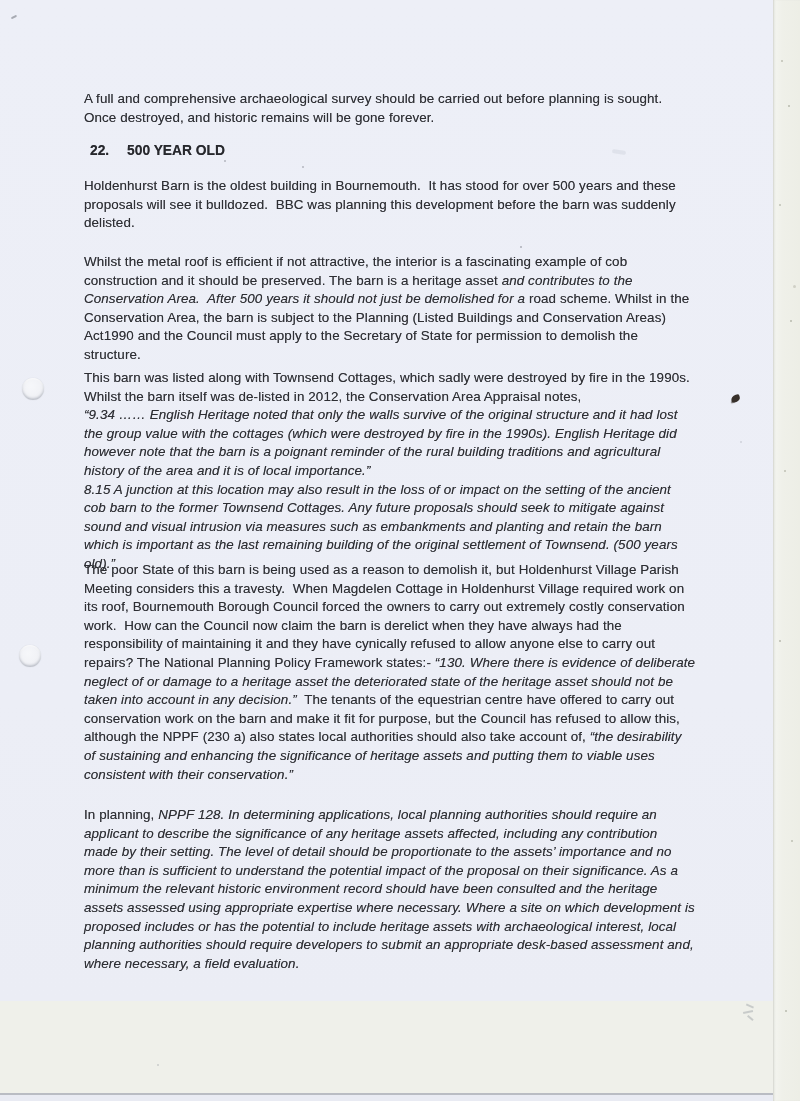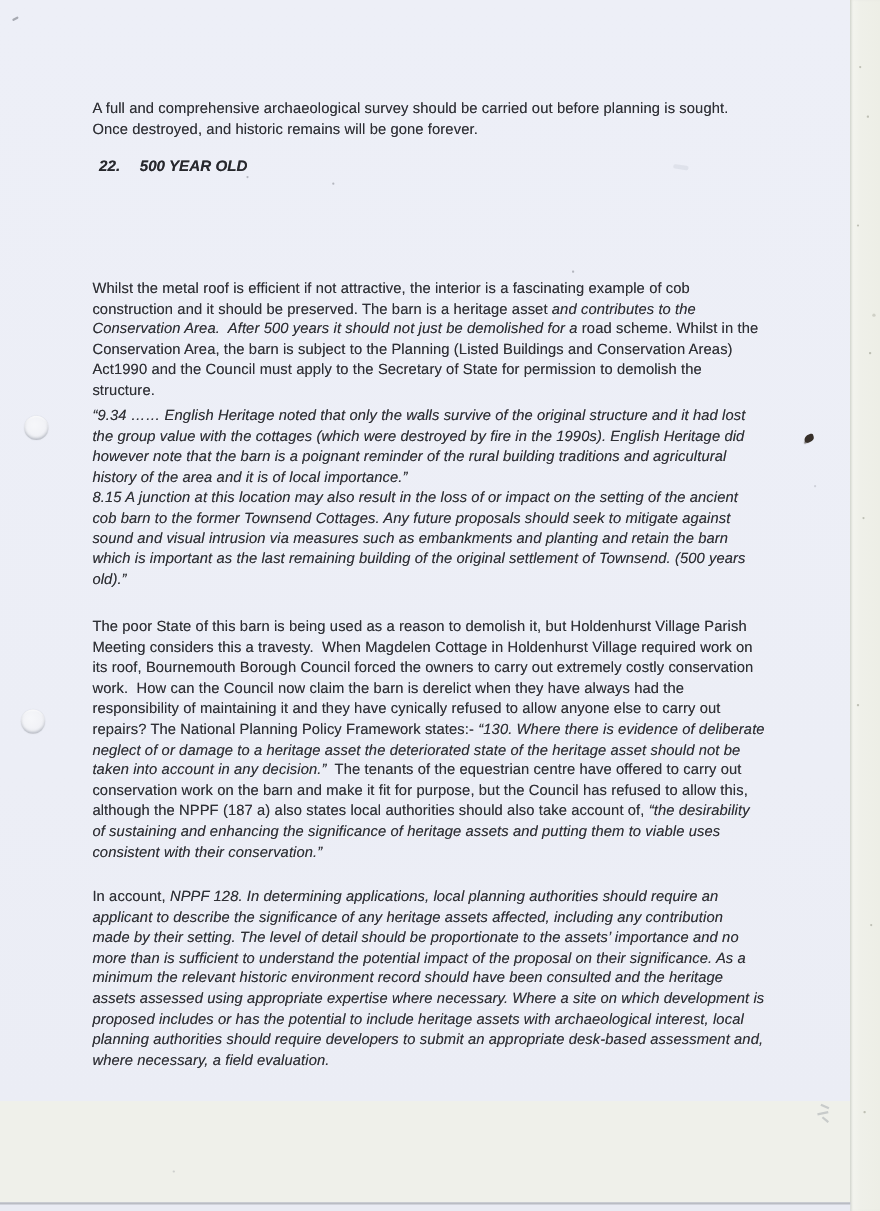--- a/index.html
+++ b/index.html
@@ -53,21 +53,20 @@
   .p4 { top: 369px; }
   .p5 { top: 561px; }
   .p6 { top: 806px; }
 
   .heading {
     position: absolute; left: 90px; top: 143px;
     font-weight: bold;
     font-size: 13.8px;
     color: #27282d;
     text-shadow: 0 0 0.5px rgba(39,40,45,0.6);
-    font-style: italic;
   }
   .heading .ttl { margin-left: 14px; }
 
   
   .punch {
     position: absolute;
     width: 22px; height: 22px;
     border-radius: 50%;
     background: radial-gradient(circle at 42% 38%, #f6f7fa 0%, #f1f2f6 55%, #e4e6ec 100%);
     box-shadow: inset 0 -1.5px 2.5px rgba(140,146,158,0.55),
@@ -123,52 +122,57 @@
   <div class="paper">
 
     <p class="para p1"><span>A full and comprehensive archaeological survey should be carried out before planning is sought.
 Once destroyed, and historic remains will be gone forever.</span></p>
 
     <div class="heading">
       <span class="num">22.</span>
       <span class="ttl">500 YEAR OLD</span>
     </div>
 
+    <p class="para p2"><span>Holdenhurst Barn is the oldest building in Bournemouth.  It has stood for over 500 years and these
+proposals will see it bulldozed.  BBC was planning this development before the barn was suddenly
+delisted.</span></p>
 
     <p class="para p3"><span>Whilst the metal roof is efficient if not attractive, the interior is a fascinating example of cob
 construction and it should be preserved. The barn is a heritage asset </span><span class="it">and contributes to the
 Conservation Area.  After 500 years it should not just be demolished for a </span><span>road scheme. Whilst in the
 Conservation Area, the barn is subject to the Planning (Listed Buildings and Conservation Areas)
 Act1990 and the Council must apply to the Secretary of State for permission to demolish the
 structure.</span></p>
 
-    <p class="para p4"><span class="it">“9.34 …… English Heritage noted that only the walls survive of the original structure and it had lost
+    <p class="para p4"><span>This barn was listed along with Townsend Cottages, which sadly were destroyed by fire in the 1990s.
+Whilst the barn itself was de-listed in 2012, the Conservation Area Appraisal notes,
+</span><span class="it">“9.34 …… English Heritage noted that only the walls survive of the original structure and it had lost
 the group value with the cottages (which were destroyed by fire in the 1990s). English Heritage did
 however note that the barn is a poignant reminder of the rural building traditions and agricultural
 history of the area and it is of local importance.”
 8.15 A junction at this location may also result in the loss of or impact on the setting of the ancient
 cob barn to the former Townsend Cottages. Any future proposals should seek to mitigate against
 sound and visual intrusion via measures such as embankments and planting and retain the barn
 which is important as the last remaining building of the original settlement of Townsend. (500 years
 old).”</span></p>
 
     <p class="para p5"><span>The poor State of this barn is being used as a reason to demolish it, but Holdenhurst Village Parish
 Meeting considers this a travesty.  When Magdelen Cottage in Holdenhurst Village required work on
 its roof, Bournemouth Borough Council forced the owners to carry out extremely costly conservation
 work.  How can the Council now claim the barn is derelict when they have always had the
 responsibility of maintaining it and they have cynically refused to allow anyone else to carry out
 repairs? The National Planning Policy Framework states:- </span><span class="it">“130. Where there is evidence of deliberate
 neglect of or damage to a heritage asset the deteriorated state of the heritage asset should not be
 taken into account in any decision.”</span><span>  The tenants of the equestrian centre have offered to carry out
 conservation work on the barn and make it fit for purpose, but the Council has refused to allow this,
-although the NPPF (187 a) also states local authorities should also take account of, </span><span class="it">“the desirability
+although the NPPF (230 a) also states local authorities should also take account of, </span><span class="it">“the desirability
 of sustaining and enhancing the significance of heritage assets and putting them to viable uses
 consistent with their conservation.”</span></p>
 
-    <p class="para p6"><span>In account, </span><span class="it">NPPF 128. In determining applications, local planning authorities should require an
+    <p class="para p6"><span>In planning, </span><span class="it">NPPF 128. In determining applications, local planning authorities should require an
 applicant to describe the significance of any heritage assets affected, including any contribution
 made by their setting. The level of detail should be proportionate to the assets’ importance and no
 more than is sufficient to understand the potential impact of the proposal on their significance. As a
 minimum the relevant historic environment record should have been consulted and the heritage
 assets assessed using appropriate expertise where necessary. Where a site on which development is
 proposed includes or has the potential to include heritage assets with archaeological interest, local
 planning authorities should require developers to submit an appropriate desk-based assessment and,
 where necessary, a field evaluation.</span></p>
 
     <div class="punch punch-1"></div>

